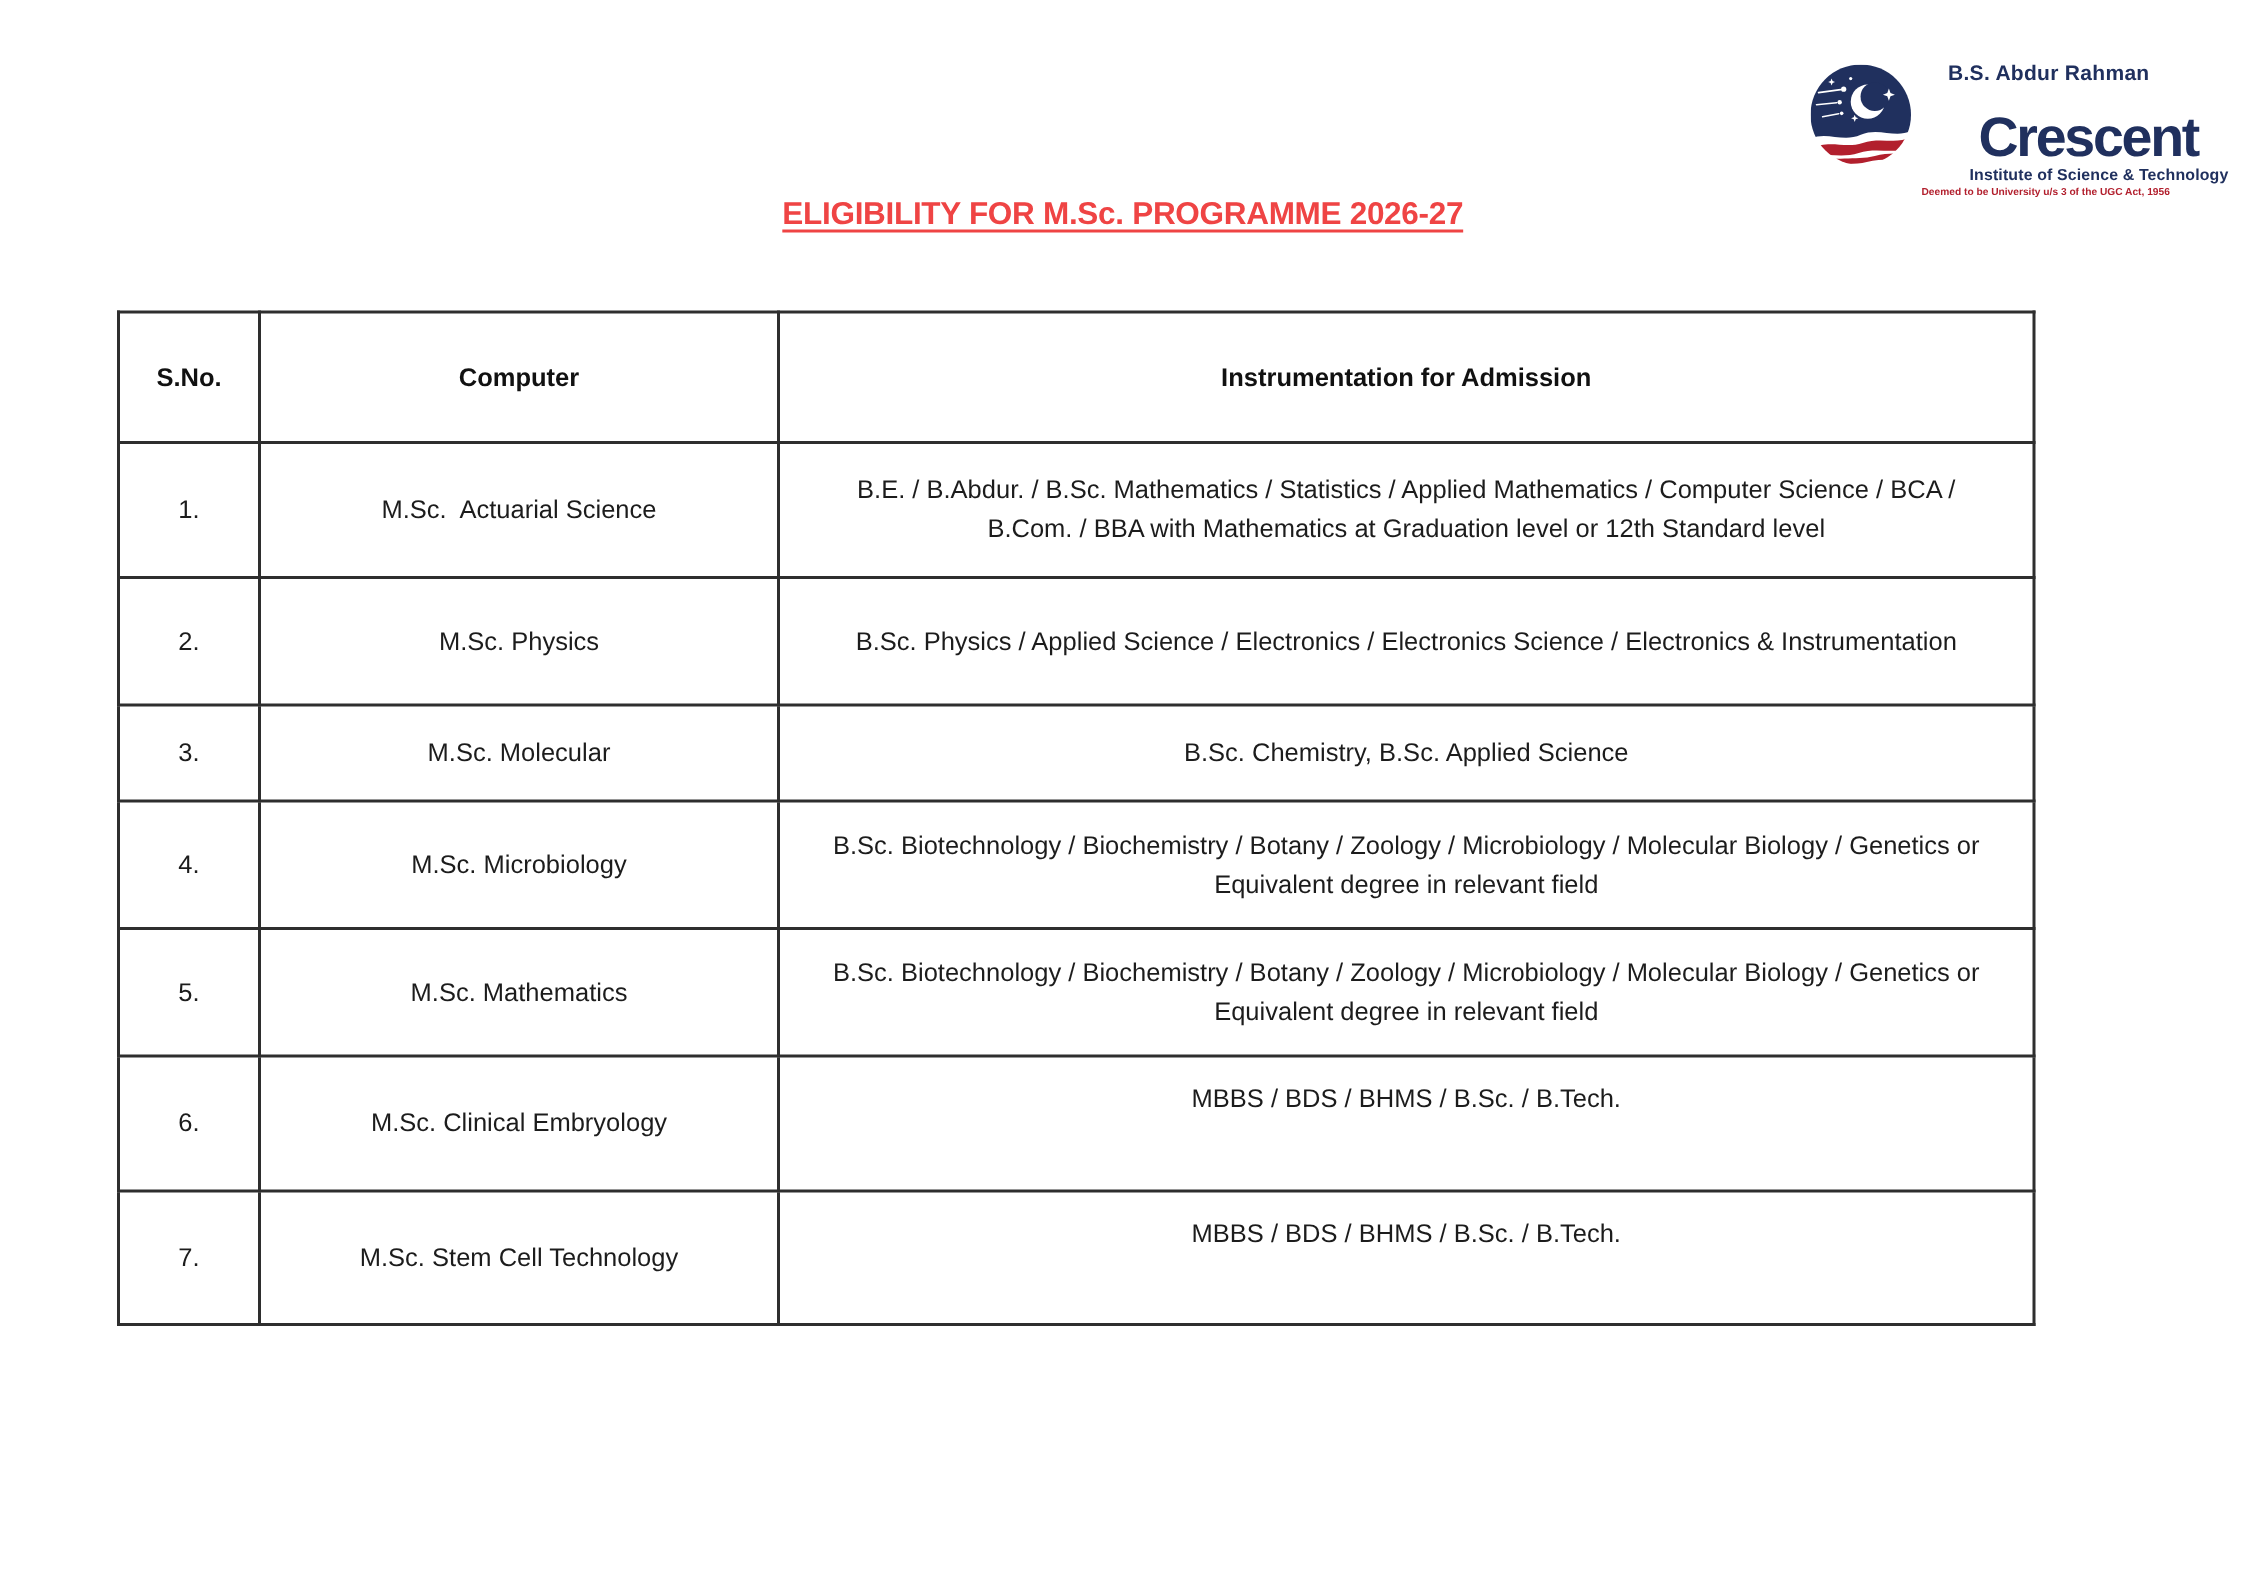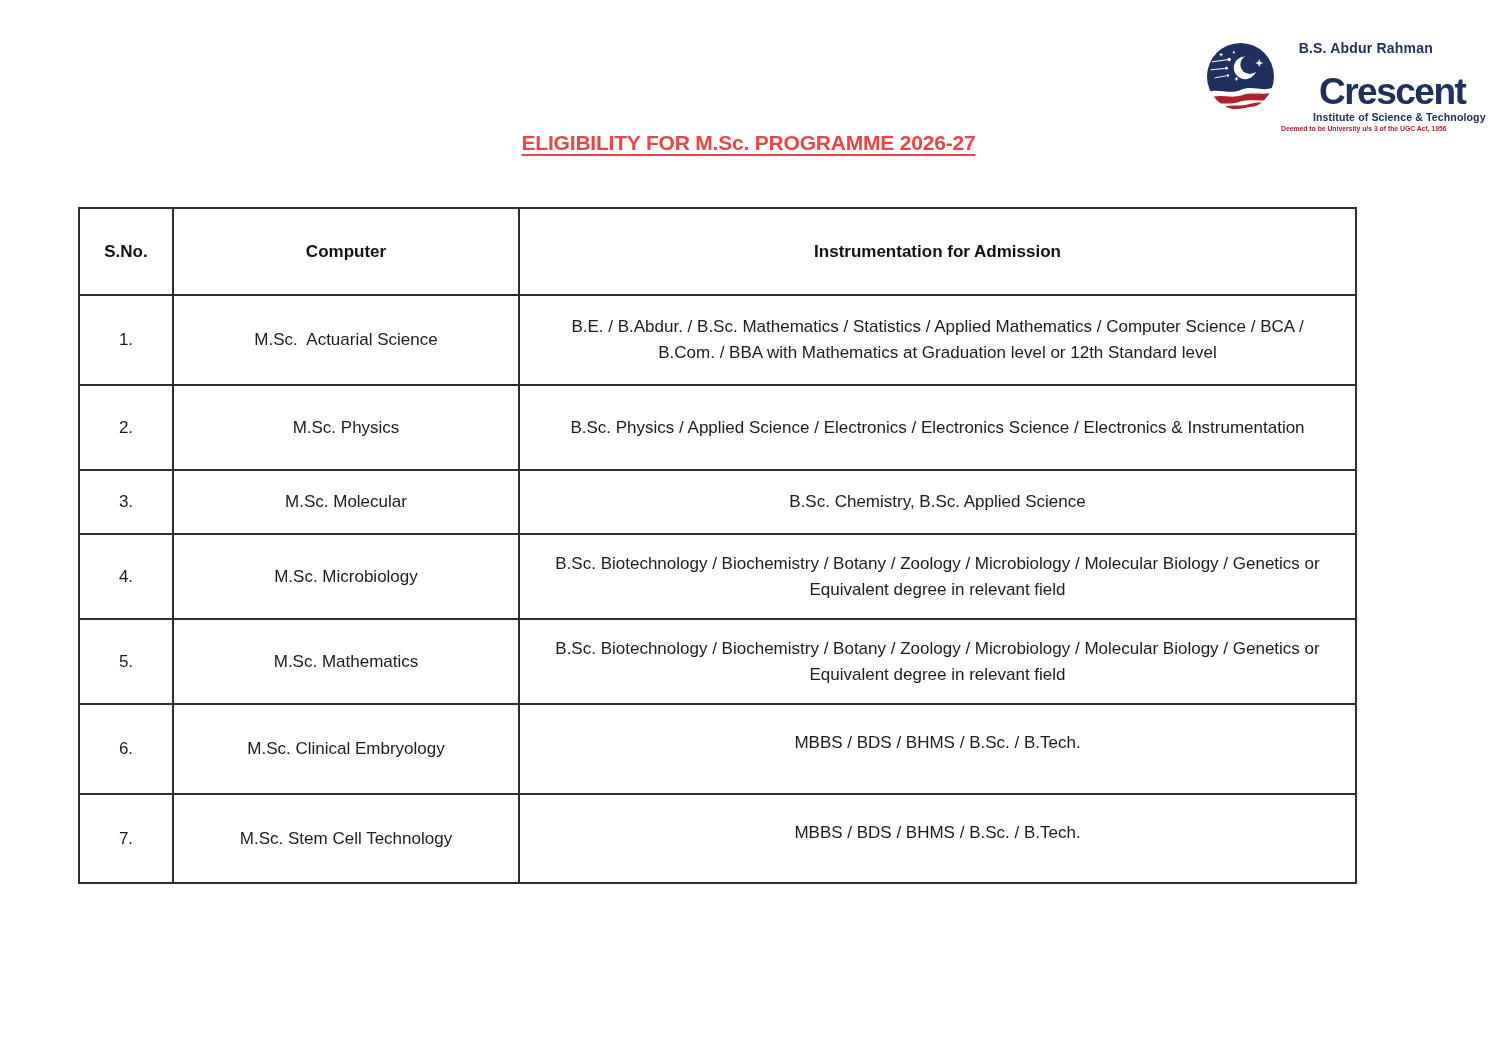--- a/index.html
+++ b/index.html
@@ -88,21 +88,21 @@
   .eligibility tr.h-r2 { height: 85px; }
   .eligibility tr.h-r3 { height: 64px; }
   .eligibility tr.h-r4 { height: 85px; }
   .eligibility tr.h-r5 { height: 85px; }
   .eligibility tr.h-r6 { height: 90px; }
   .eligibility tr.h-r7 { height: 89px; }
 
   .eligibility td.qual { padding: 0 26px; }
   .eligibility td.qual.valign-high {
     vertical-align: top;
-    padding-top: 25px;
+    padding-top: 15px;
     border-radius: 22px;
   }
 </style>
 </head>
 <body>
 
 <div class="logo">
   <svg class="logo-circle" viewBox="0 0 100 100" xmlns="http://www.w3.org/2000/svg">
     <defs>
       <clipPath id="circ">

